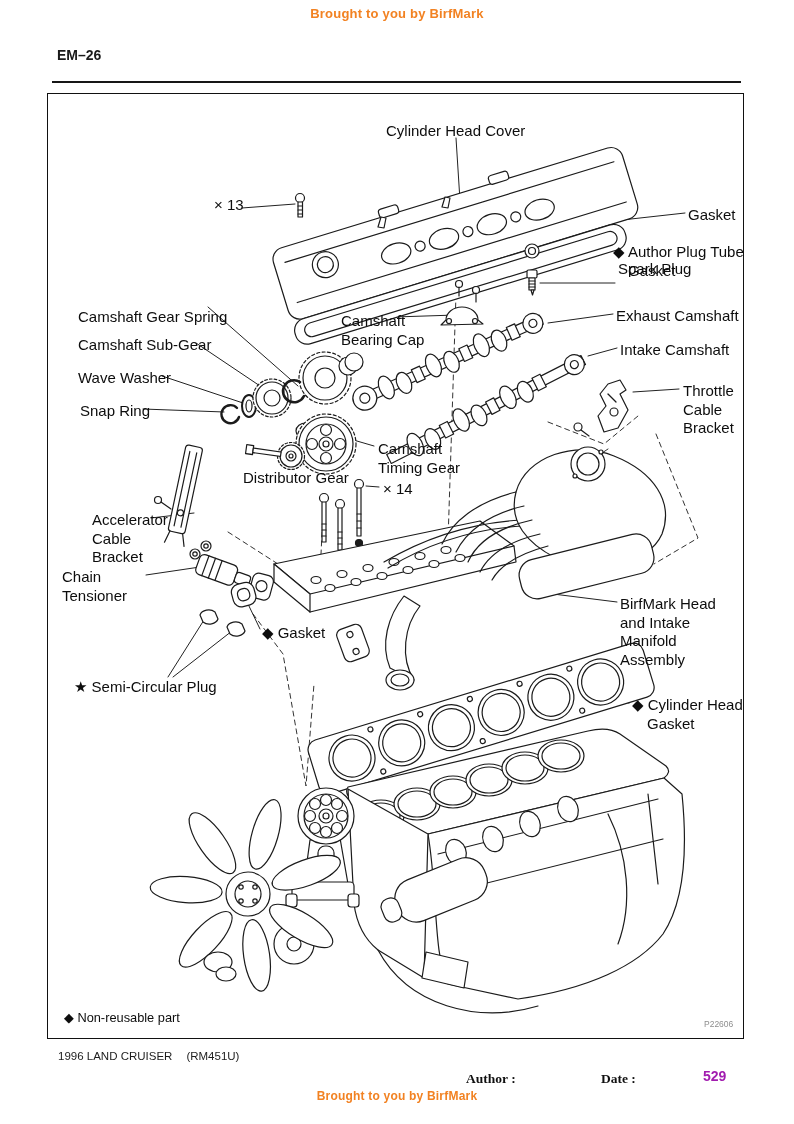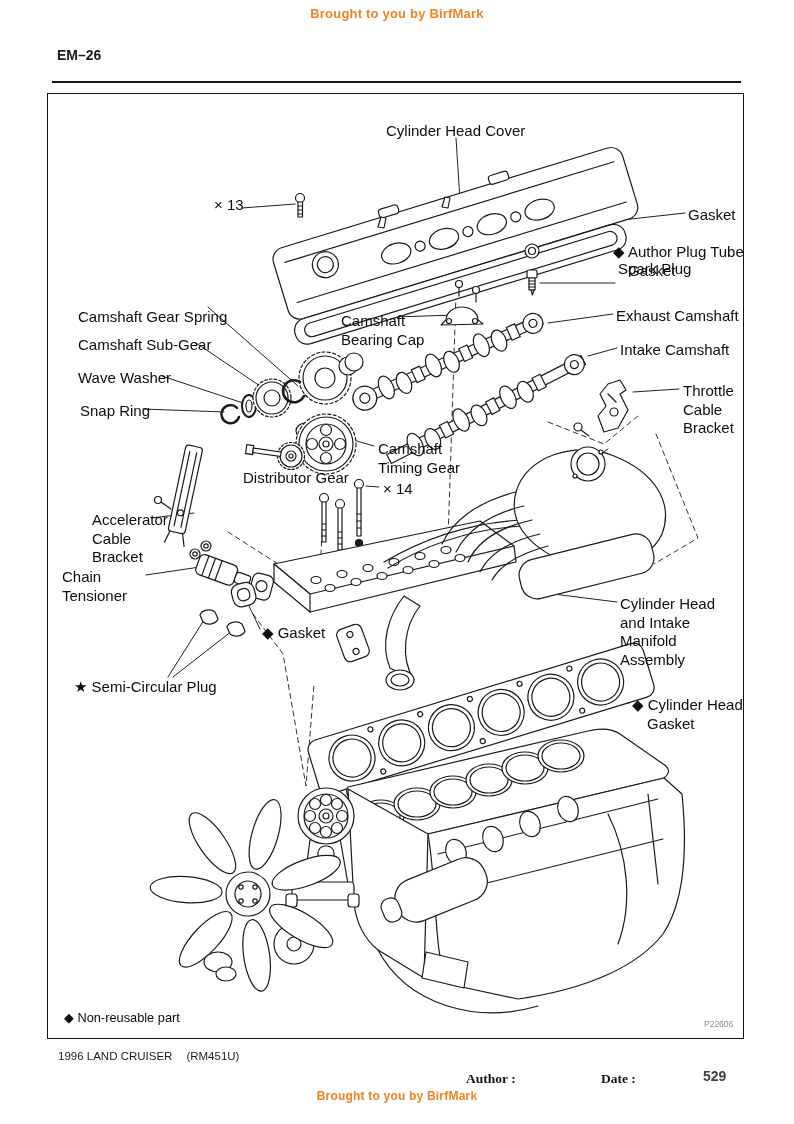--- a/index.html
+++ b/index.html
@@ -18,21 +18,21 @@
   .lbl{position:absolute;font-size:15px;line-height:1.24;color:#0d0d0d;white-space:nowrap;}
   .lbl.wrap{white-space:normal;}
   .hang{padding-left:15px;text-indent:-15px;}
   .note{position:absolute;left:16px;top:916px;font-size:12.8px;color:#0d0d0d;}
   .figcode{position:absolute;left:656px;top:925px;font-size:8.5px;color:#8e8e8e;}
   .footer-model{position:absolute;left:58px;top:1050px;font-size:11.5px;color:#1d1d1d;}
   .footer-model .code{margin-left:14px;}
   .serif-bold{font-family:"Liberation Serif", serif;font-weight:bold;font-size:13.5px;color:#111;}
   .author{position:absolute;left:466px;top:1071px;text-align:right;}
   .date{position:absolute;left:601px;top:1071px;}
-  .pagenum{position:absolute;left:703px;top:1068px;font-size:14px;font-weight:bold;color:#404040;}
+  .pagenum{position:absolute;left:703px;top:1068px;font-size:14px;font-weight:bold;color:#a21caf;}
   .b2{top:1089px;font-size:12px;}
   .b3{top:1104px;font-size:12px;}
 </style>
 </head>
 <body>
 
 <div class="page">
 
   <div class="banner" style="top:6px;color:#f28222;">Brought to you by BirfMark</div>
 
@@ -421,21 +421,21 @@
     <div class="lbl" style="left:30px;top:242px;">Camshaft Sub-Gear</div>
     <div class="lbl" style="left:30px;top:275px;">Wave Washer</div>
     <div class="lbl" style="left:32px;top:308px;">Snap Ring</div>
     <div class="lbl wrap" style="left:635px;top:288px;width:62px;">Throttle Cable Bracket</div>
     <div class="lbl wrap" style="left:330px;top:346px;width:100px;">Camshaft Timing Gear</div>
     <div class="lbl" style="left:195px;top:375px;">Distributor Gear</div>
     <div class="lbl" style="left:335px;top:386px;">× 14</div>
     <div class="lbl wrap" style="left:14px;top:417px;width:94px;margin-left:30px;">Accelerator Cable Bracket</div>
     <div class="lbl wrap" style="left:14px;top:474px;width:80px;">Chain Tensioner</div>
     <div class="lbl" style="left:214px;top:530px;">◆ Gasket</div>
-    <div class="lbl wrap" style="left:572px;top:501px;width:124px;">Cylinder Head and Intake Manifold Assembly</div>
+    <div class="lbl wrap" style="left:572px;top:501px;width:124px;">BirfMark Head and Intake Manifold Assembly</div>
     <div class="lbl" style="left:26px;top:584px;">★ Semi-Circular Plug</div>
     <div class="lbl wrap hang" style="left:584px;top:602px;width:112px;">◆ Cylinder Head Gasket</div>
 
     <div class="note">◆ Non-reusable part</div>
     <div class="figcode">P22606</div>
   </div>
 
   <div class="footer-model">
     <span>1996 LAND CRUISER</span><span class="code">(RM451U)</span>
   </div>

